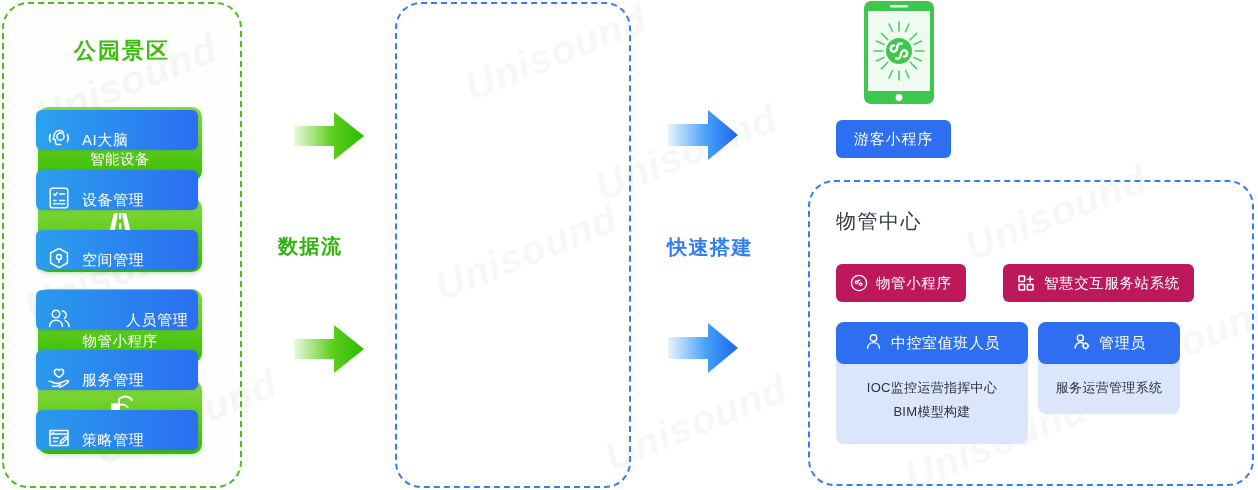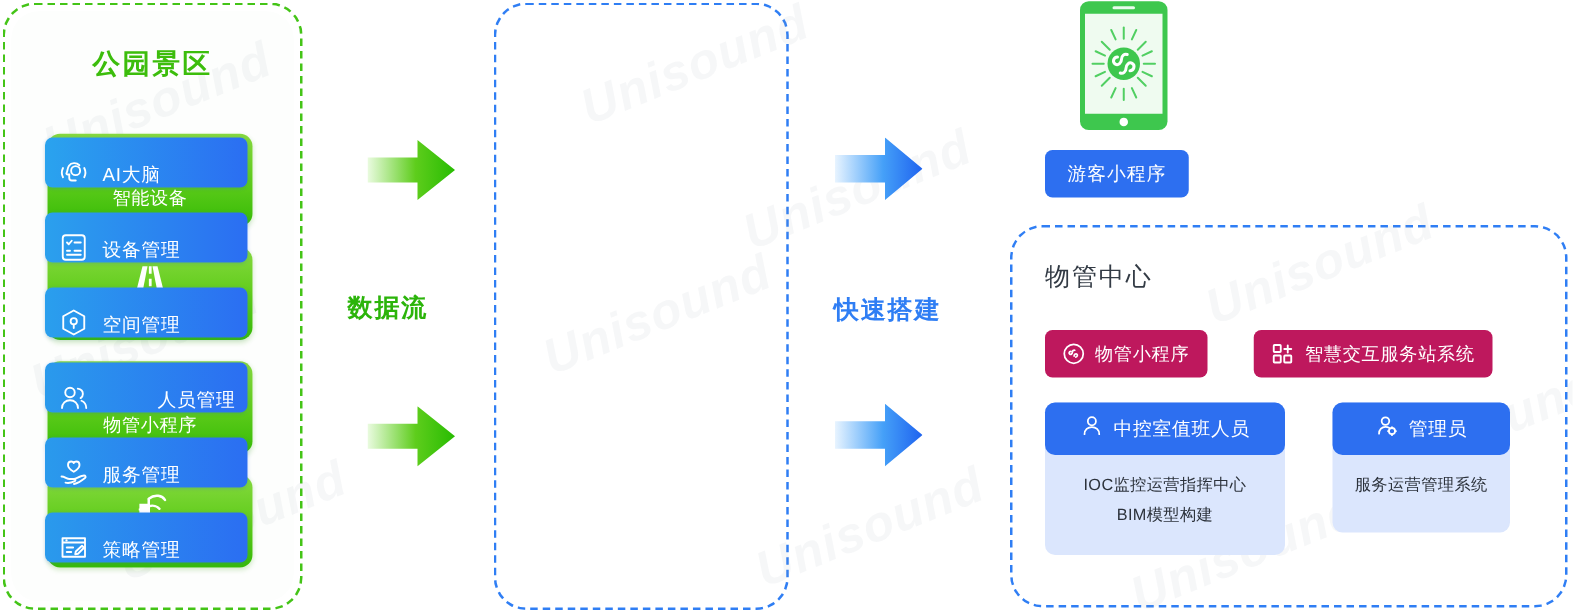--- a/index.html
+++ b/index.html
@@ -441,21 +441,21 @@
         </svg>
       </span>
       <span class="lbl">中控室值班人员</span>
     </div>
     <div class="body">
       <div>IOC监控运营指挥中心</div>
       <div>BIM模型构建</div>
     </div>
   </div>
 
-  <div class="stackcard" style="left:1038px; top:322px; width:142px; height:104px;margin-left:28px;">
+  <div class="stackcard" style="left:1038px; top:322px; width:142px; height:92px;">
     <div class="head">
       <span class="ic">
         <svg width="19" height="19" viewBox="0 0 20 20" fill="none" stroke="#fff" stroke-width="1.5">
           <circle cx="8.8" cy="6.2" r="3.2"></circle>
           <path d="M3.4 16.8 C3.4 13.3 5.9 11 8.8 11 C10 11 11.1 11.3 12 11.9" stroke-linecap="round"></path>
           <circle cx="14.3" cy="14.6" r="2.6"></circle>
           <path d="M14.3 11.2 V12" stroke-linecap="round"></path>
           <path d="M14.3 17.2 V18" stroke-linecap="round"></path>
           <path d="M10.9 14.6 H11.7" stroke-linecap="round"></path>
           <path d="M16.9 14.6 H17.7" stroke-linecap="round"></path>

